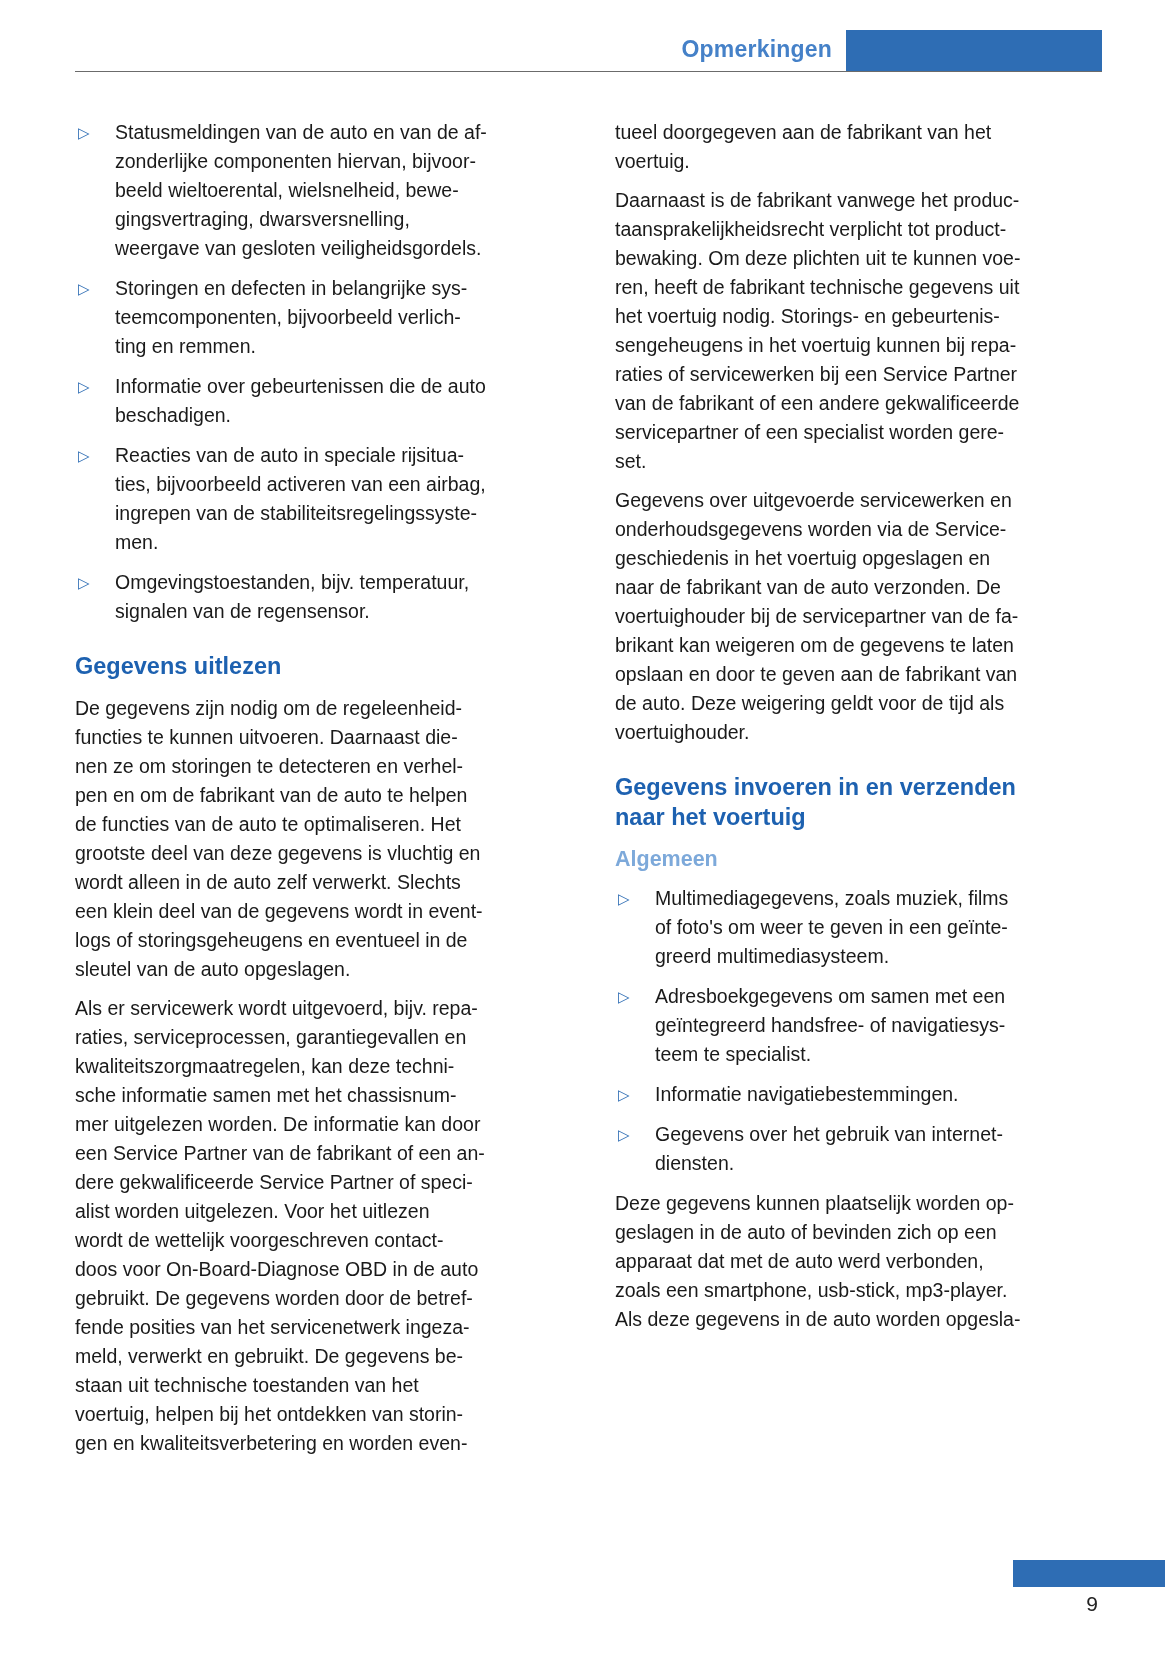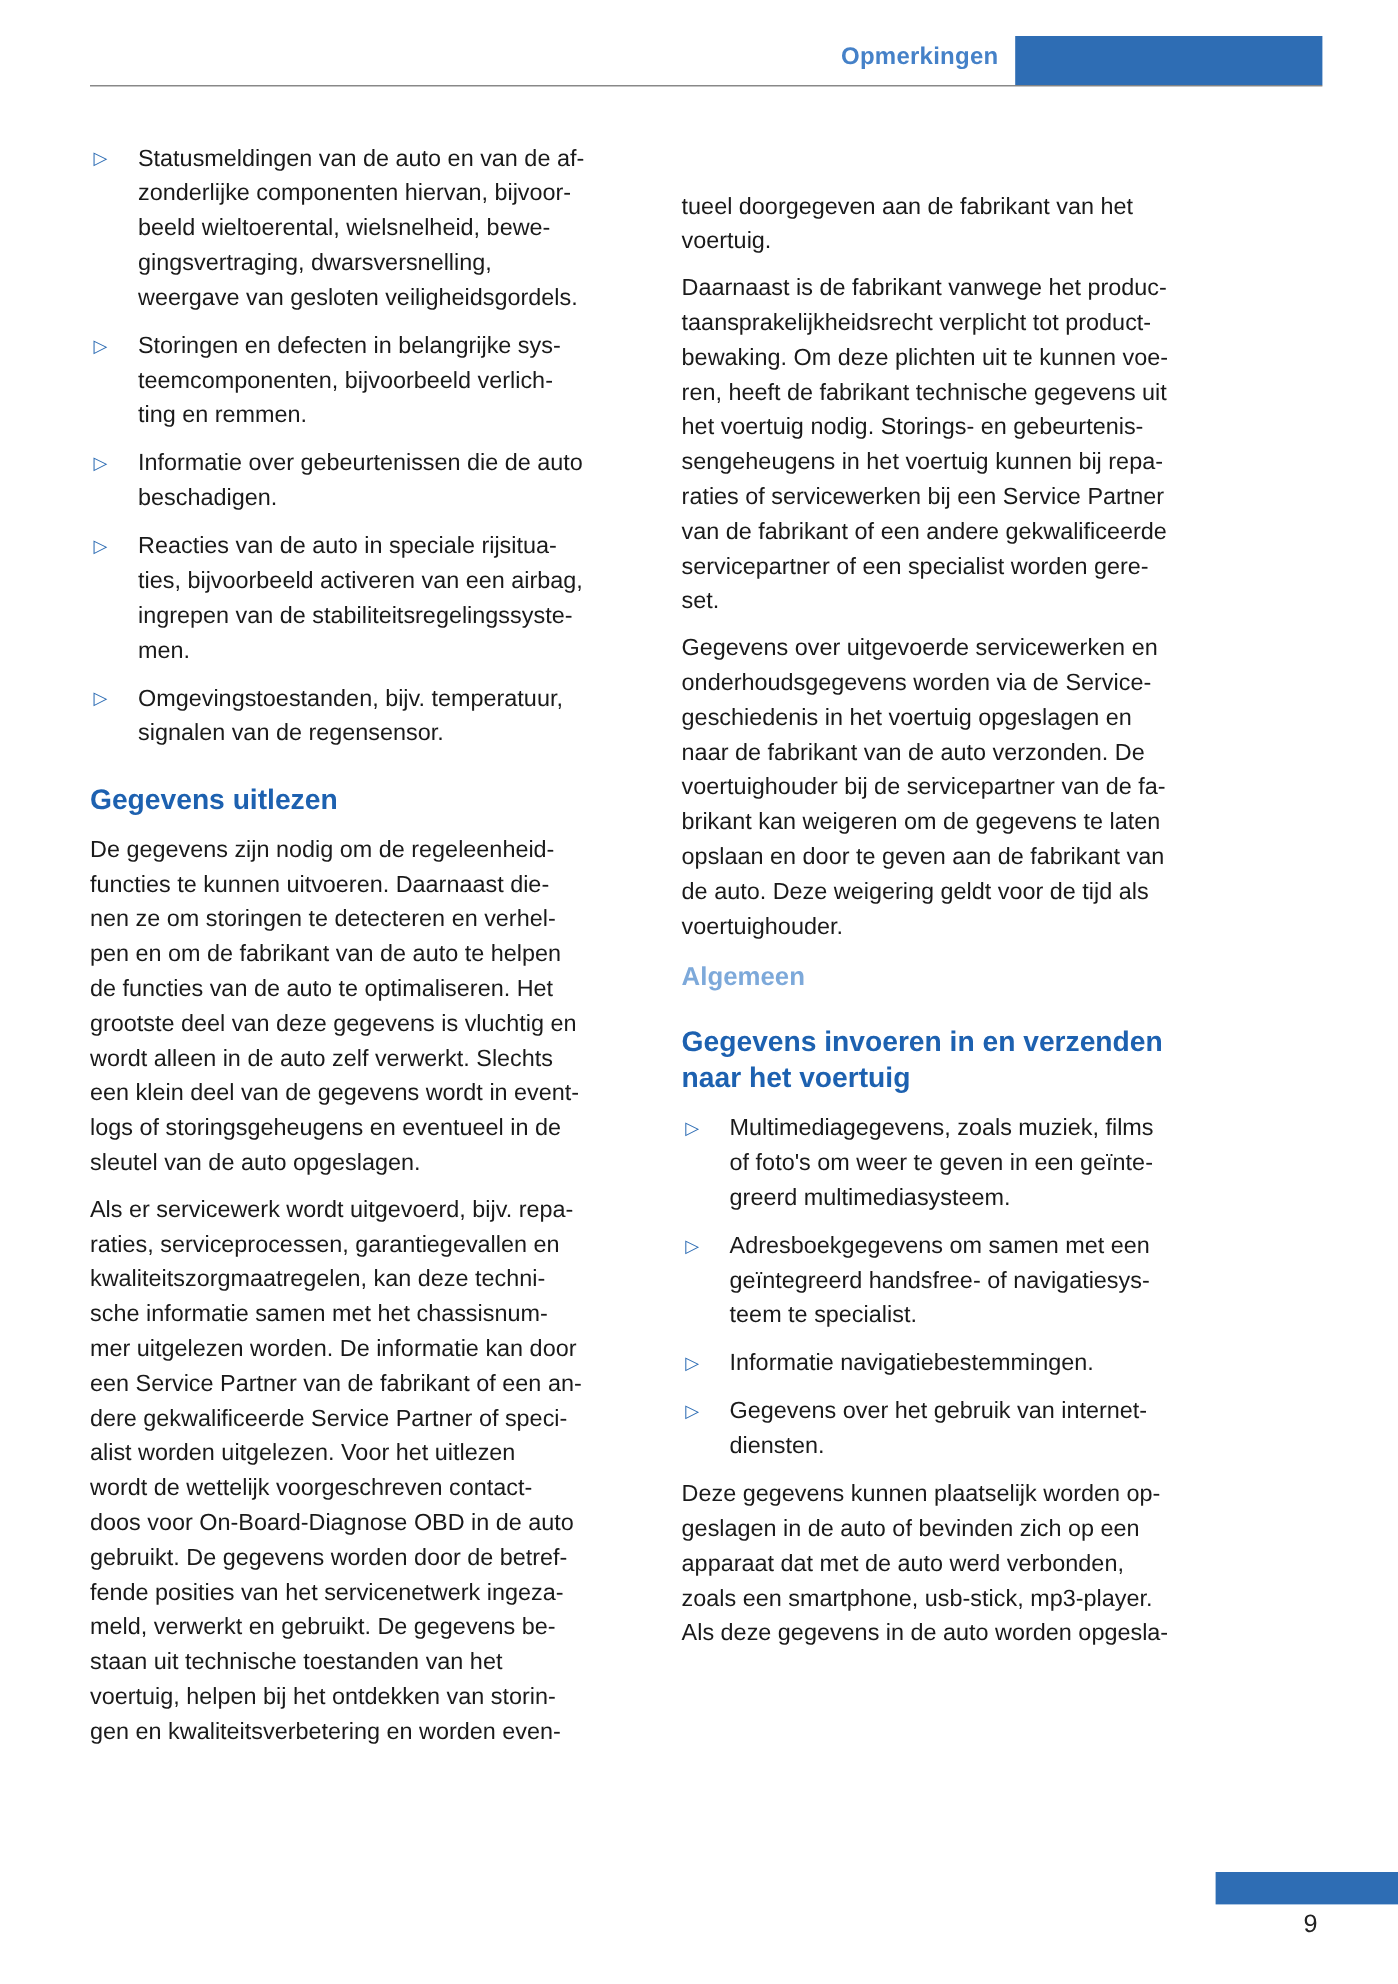--- a/index.html
+++ b/index.html
@@ -17,21 +17,21 @@
     height:1653px;
     background:#ffffff;
     font-family:"Liberation Sans", sans-serif;
     color:var(--text);
     overflow:hidden;
   }
   .header-title{
     position:absolute;
     top:36px;
     right:333px;
-    font-size:20px;
+    font-size:23px;
     font-weight:bold;
     color:var(--header-title);
     letter-spacing:0.2px;
   }
   .header-bar{
     position:absolute;
     left:846px;
     top:30px;
     width:256px;
     height:41px;
@@ -45,21 +45,21 @@
     height:1px;
     background:var(--rule);
   }
   .col{
     position:absolute;
     top:118px;
     font-size:19.5px;
     line-height:29px;
   }
   .col-left{ left:75px;  width:512px; }
-  .col-right{ left:568px; width:508px;margin-top:40px; }
+  .col-right{ left:615px; width:508px; }
 
   .block{ white-space:pre-line; }
   .paragraph{ margin:0 0 10px 0; }
 
   .bullet{
     display:flex;
     margin:0 0 11px 0;
     white-space:normal;
   }
   .bullet .tri{
@@ -194,23 +194,23 @@
 set.</div>
       <div class="block paragraph">Gegevens over uitgevoerde servicewerken en
 onderhoudsgegevens worden via de Service-
 geschiedenis in het voertuig opgeslagen en
 naar de fabrikant van de auto verzonden. De
 voertuighouder bij de servicepartner van de fa-
 brikant kan weigeren om de gegevens te laten
 opslaan en door te geven aan de fabrikant van
 de auto. Deze weigering geldt voor de tijd als
 voertuighouder.</div>
-      <div class="block subheading">Algemeen</div>
       <div class="block heading">Gegevens invoeren in en verzenden
 naar het voertuig</div>
+      <div class="block subheading">Algemeen</div>
       <div class="block bullet">
         <span class="tri">▷</span>
         <div class="bullet-text">Multimediagegevens, zoals muziek, films
 of foto's om weer te geven in een geïnte-
 greerd multimediasysteem.</div>
       </div>
       <div class="block bullet">
         <span class="tri">▷</span>
         <div class="bullet-text">Adresboekgegevens om samen met een
 geïntegreerd handsfree- of navigatiesys-

